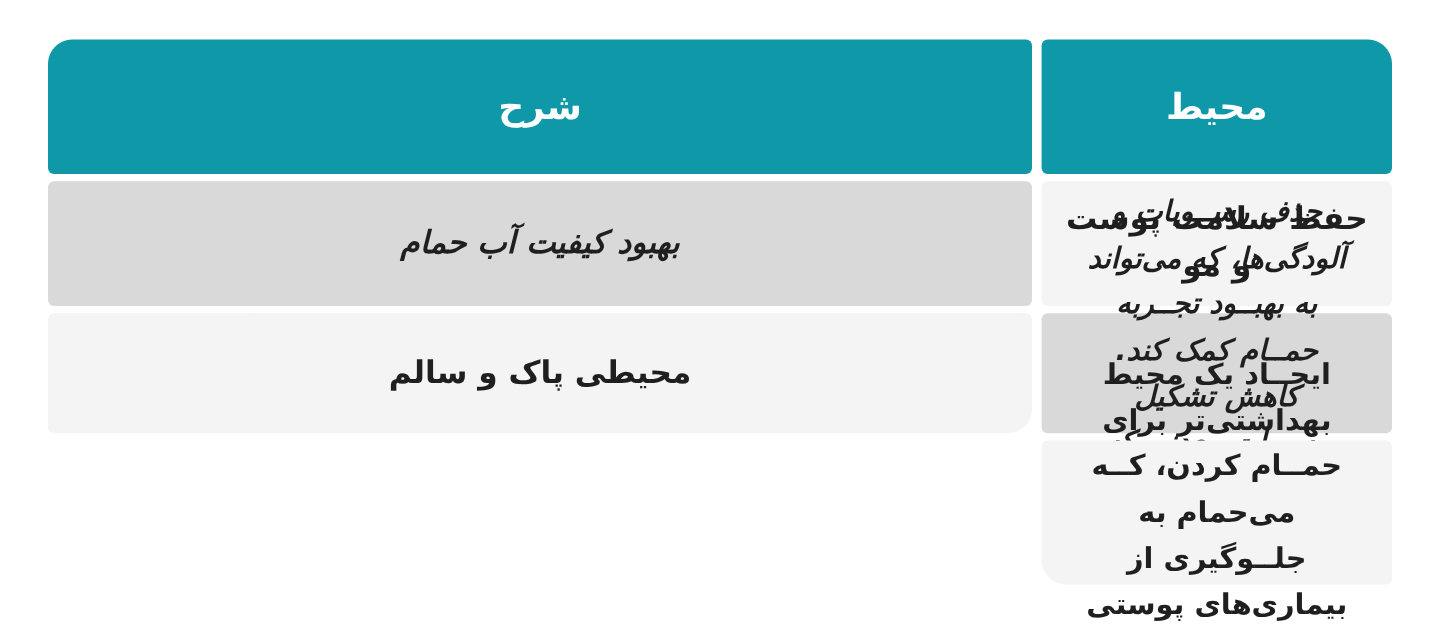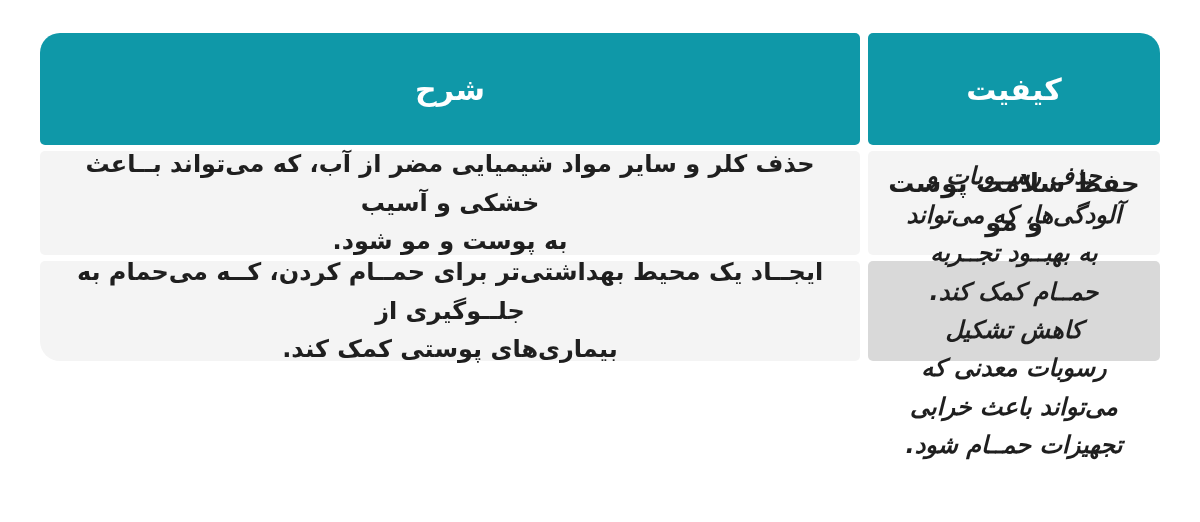--- a/index.html
+++ b/index.html
@@ -62,27 +62,27 @@
   .corner-tl { border-top-left-radius: 20px; text-align: right; }
   .corner-br { border-bottom-right-radius: 20px; }
   .corner-bl { border-bottom-left-radius: 20px; }
 </style>
 </head>
 <body>
 
 <div class="canvas">
   <div class="benefits-table" dir="rtl">
 
-    <div class="cell header corner-tr">کیفیت</div>
+    <div class="cell header corner-tr">محیط</div>
     <div class="cell header corner-tl">شرح</div>
 
     <div class="cell benefit light">حفظ سلامت پوست و مو</div>
-    <div class="cell desc light">حذف کلر و سایر مواد شیمیایی مضر از آب، که می‌تواند بــاعث خشکی و آسیب
-به پوست و مو شود.</div>
 
+    <div class="cell benefit dark">بهبود کیفیت آب حمام</div>
     <div class="cell desc dark">حذف رســوبات و آلودگی‌ها، که می‌تواند به بهبــود تجــربه حمــام کمک کند.
 کاهش تشکیل رسوبات معدنی که می‌تواند باعث خرابی تجهیزات حمــام شود.</div>
 
+    <div class="cell benefit light corner-br">محیطی پاک و سالم</div>
     <div class="cell desc light corner-bl">ایجــاد یک محیط بهداشتی‌تر برای حمــام کردن، کــه می‌حمام به جلــوگیری از
 بیماری‌های پوستی کمک کند.</div>
 
   </div>
 </div>
 
 </body></html>

